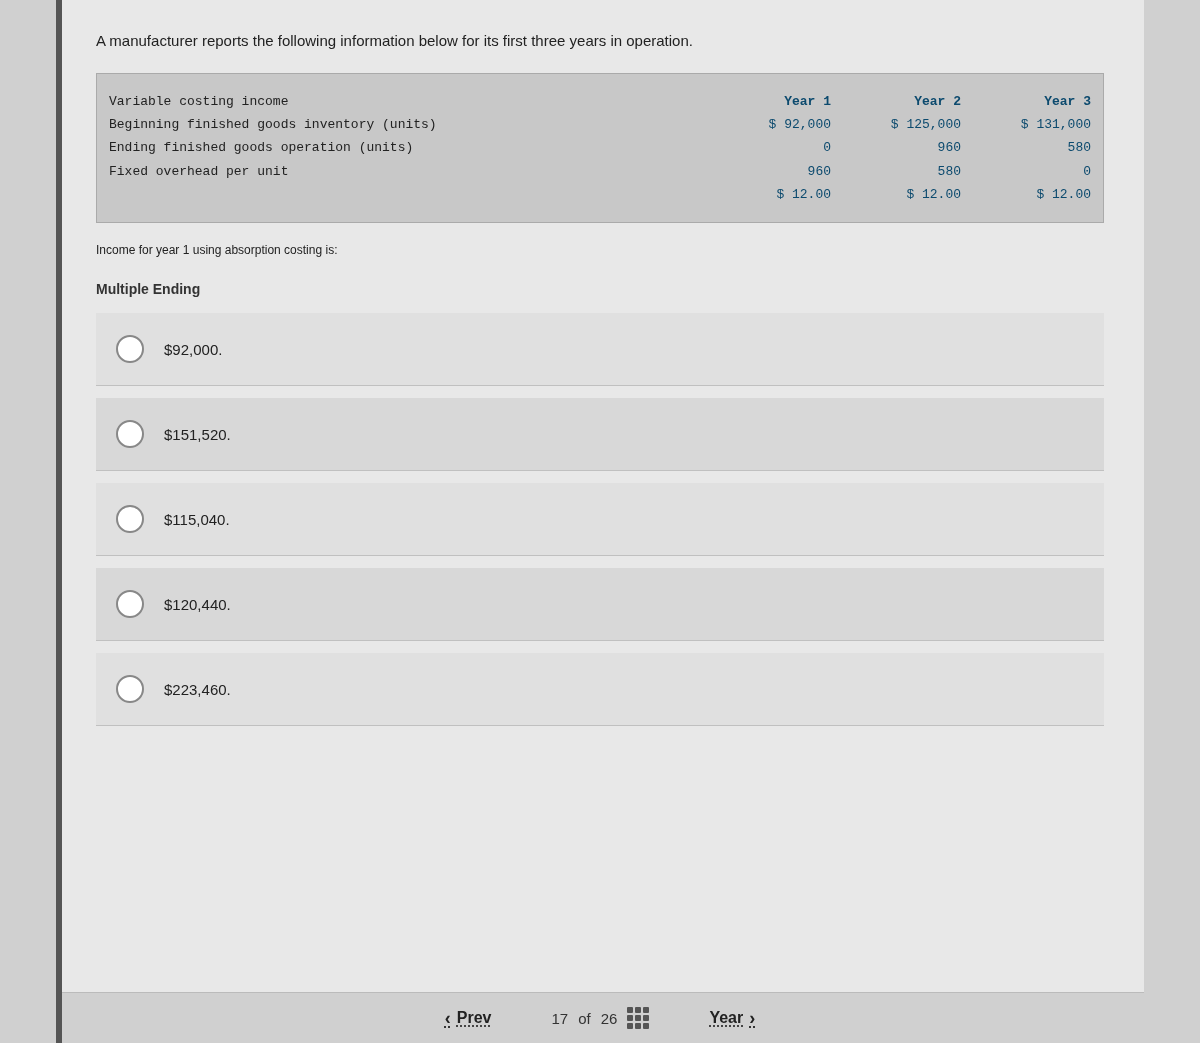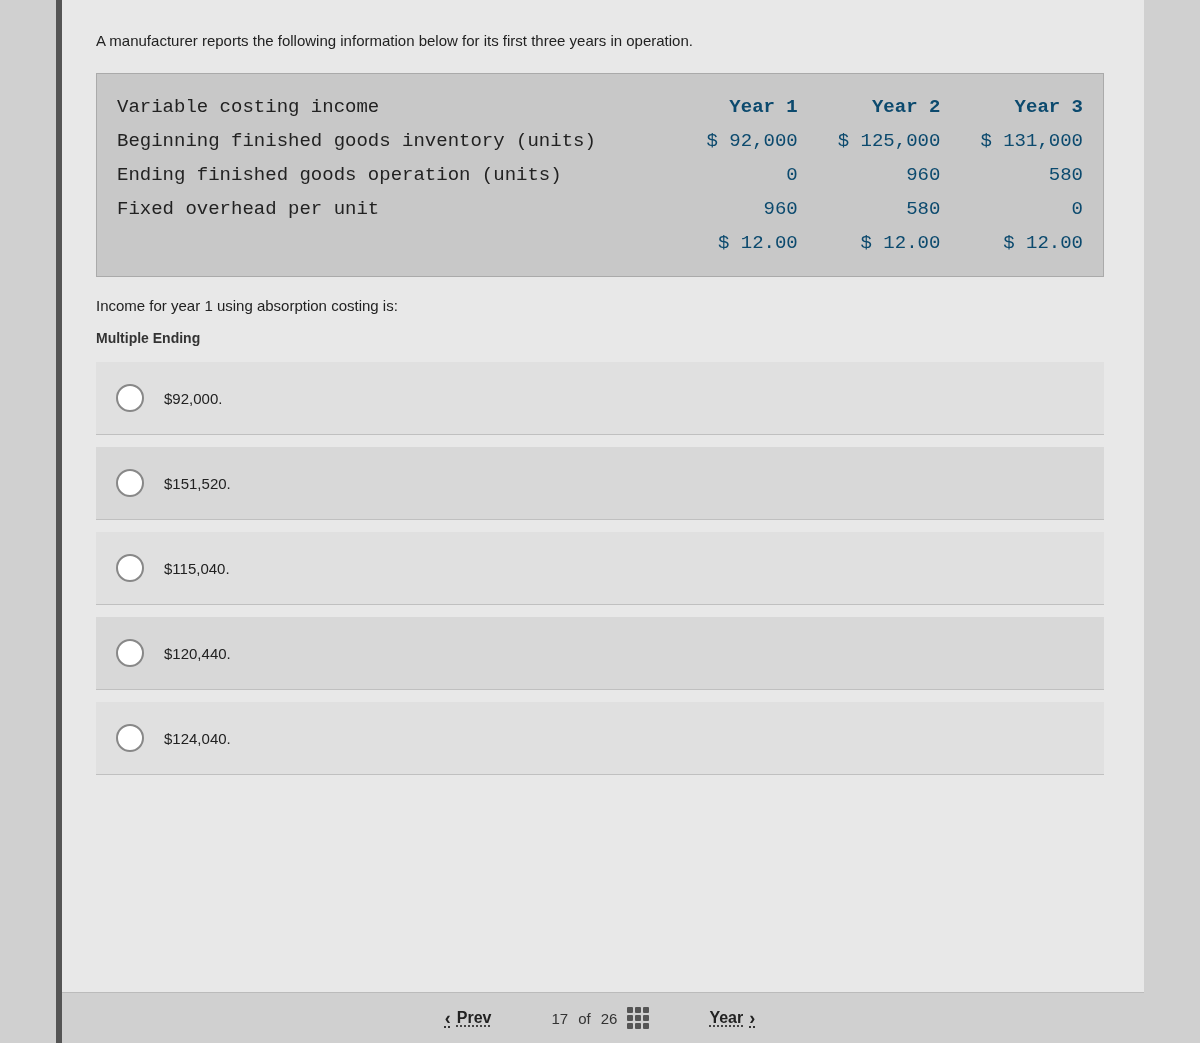--- a/index.html
+++ b/index.html
@@ -31,24 +31,24 @@
       font-size: 15px;
       color: #222;
       margin-bottom: 20px;
       line-height: 1.5;
     }
 
     
     .table-section {
       background: #c8c8c8;
       border: 1px solid #aaa;
-      padding: 16px 20px;
+      padding: 16px 12px;
       margin-bottom: 20px;
       font-family: 'Courier New', Courier, monospace;
-      font-size: 19px;
+      font-size: 13px;
     }
 
     .table-wrapper {
       display: flex;
       justify-content: space-between;
       align-items: flex-start;
     }
 
     .table-labels {
       flex: 1;
@@ -68,23 +68,23 @@
       min-width: 90px;
       text-align: right;
     }
 
     .col-header {
       font-weight: bold;
       text-align: right;
     }
 
     .income-question {
-      font-size: 15px;
-      color: #222;
-      margin-bottom: 16px;
+      font-size: 12px;
+      color: #222;
+      margin-bottom: 24px;
     }
 
     .multiple-choice-label {
       font-size: 14px;
       font-weight: bold;
       color: #333;
       margin-bottom: 16px;
     }
 
     
@@ -255,21 +255,21 @@
         <span class="choice-text">$115,040.</span>
       </div>
 
       <div class="choice-item">
         <div class="radio-circle"></div>
         <span class="choice-text">$120,440.</span>
       </div>
 
       <div class="choice-item">
         <div class="radio-circle"></div>
-        <span class="choice-text">$124,040.</span>
+        <span class="choice-text">$223,460.</span>
       </div>
 
     </div>
 
   </div>
 
   <div class="nav-footer">
     <button class="nav-btn">
       <span class="arrow">‹</span>
       <span>Prev</span>

